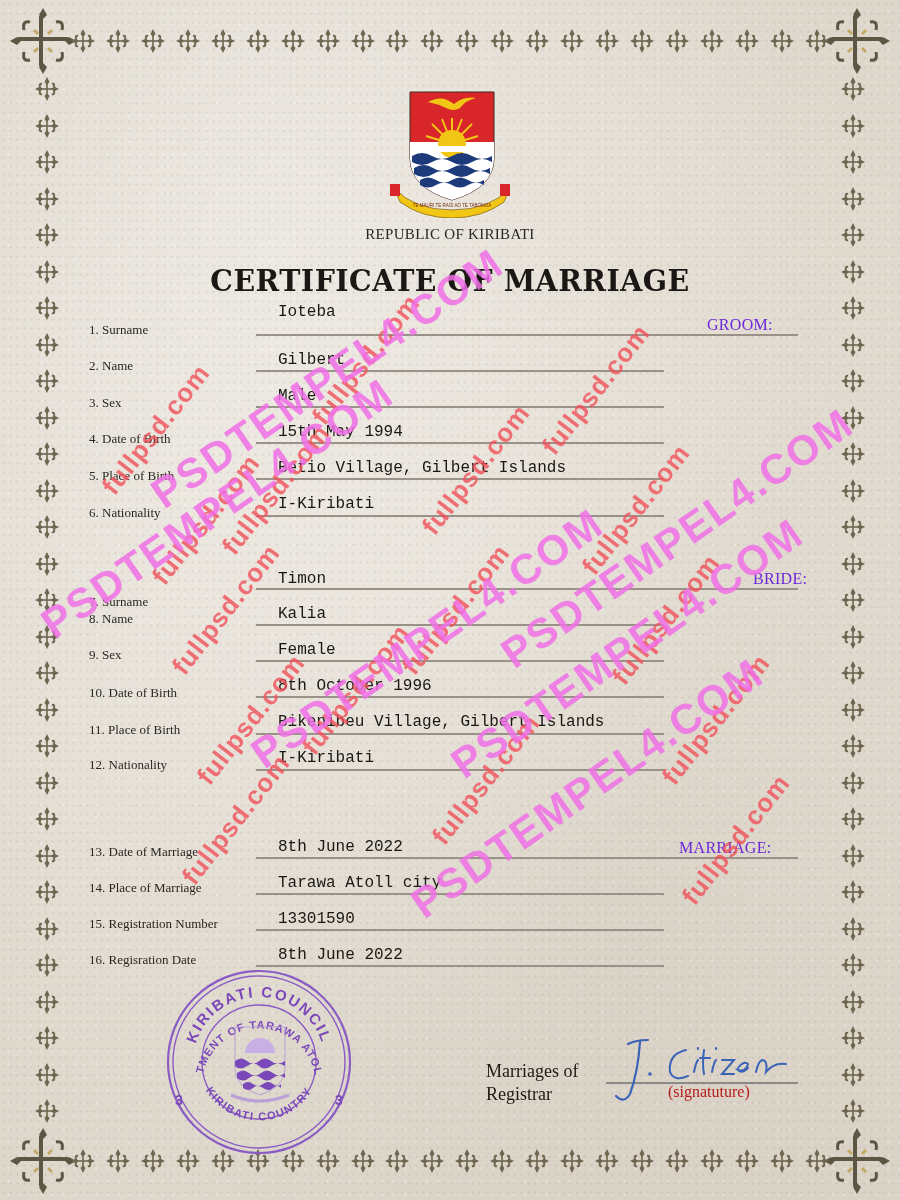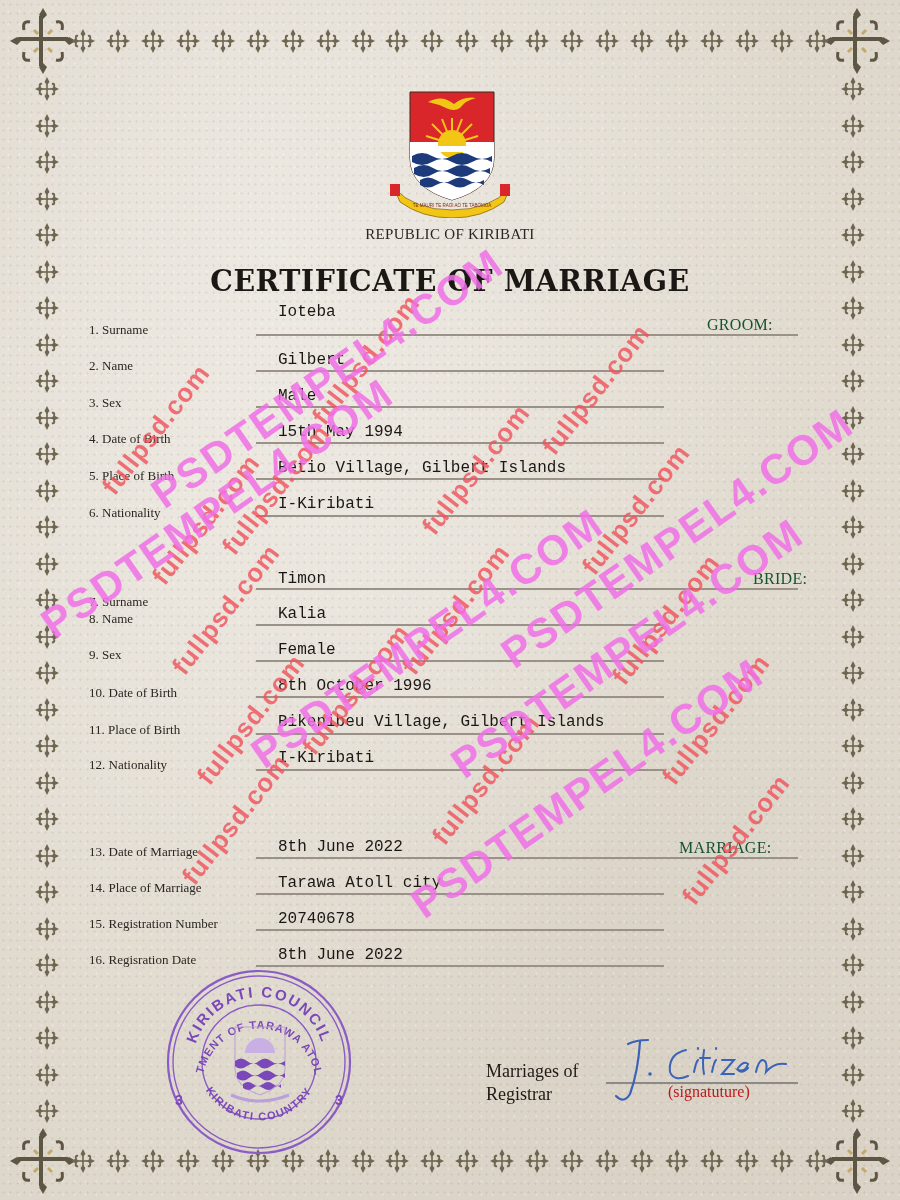--- a/index.html
+++ b/index.html
@@ -58,21 +58,21 @@
     font-family: "Liberation Serif", serif; white-space: nowrap;
   }
   .field-value {
     position: absolute; left: 278px; font-family: "Liberation Mono", monospace;
     font-size: 16px; color: #1a1714; white-space: nowrap; font-weight: 500;
   }
   .field-line { position: absolute; left: 256px; height: 2px; background: #9a9288; }
   .field-line.long { width: 542px; }
   .field-line.short { width: 408px; }
   .section-heading {
-    position: absolute; font-size: 16px; color: #14532d; font-family: "Liberation Serif", serif;
+    position: absolute; font-size: 16px; color: #6d28d9; font-family: "Liberation Serif", serif;
     letter-spacing: 0.3px;
   }
 
   
   .seal { position: absolute; left: 163px; top: 965px; width: 192px; height: 195px; }
 
   .registrar {
     position: absolute; left: 486px; top: 1060px; font-size: 18px; line-height: 23px; color: #1e1a16;
     font-family: "Liberation Serif", serif;
   }
@@ -527,21 +527,21 @@
 
 <div class="field-label" style="top:844px">13.  Date of Marriage</div>
 <div class="field-value" style="top:838px">8th June 2022</div>
 <div class="field-line long" style="top:857px"></div>
 
 <div class="field-label" style="top:880px">14.  Place of Marriage</div>
 <div class="field-value" style="top:874px">Tarawa Atoll city</div>
 <div class="field-line short" style="top:893px"></div>
 
 <div class="field-label" style="top:916px">15.  Registration Number</div>
-<div class="field-value" style="top:910px">20740678</div>
+<div class="field-value" style="top:910px">13301590</div>
 <div class="field-line short" style="top:929px"></div>
 
 <div class="field-label" style="top:952px">16.  Regisration Date</div>
 <div class="field-value" style="top:946px">8th June 2022</div>
 <div class="field-line short" style="top:965px"></div>
 
 <svg class="seal" viewBox="0 0 192 195">
   <defs>
     <path id="sealTop" d="M30 98 A66 66 0 0 1 162 98"></path>
     <path id="sealInner" d="M40 110 A57 57 0 0 1 152 110"></path>

